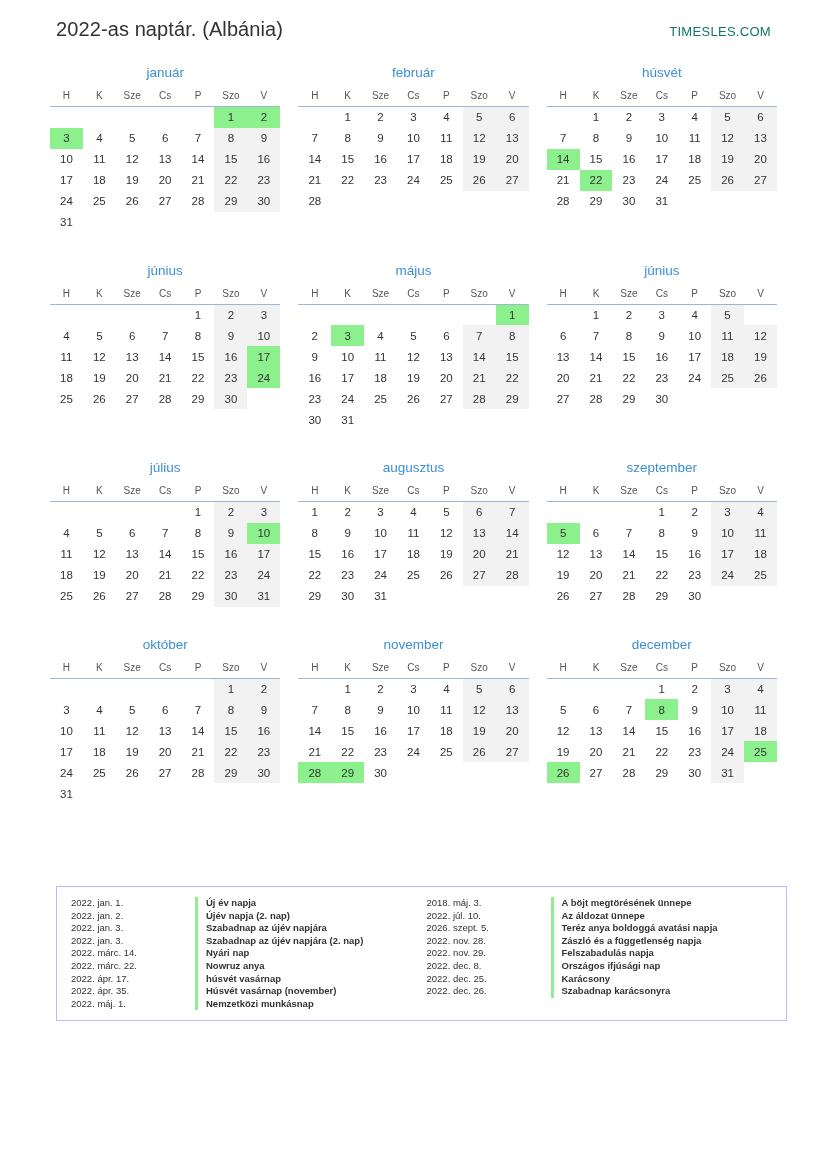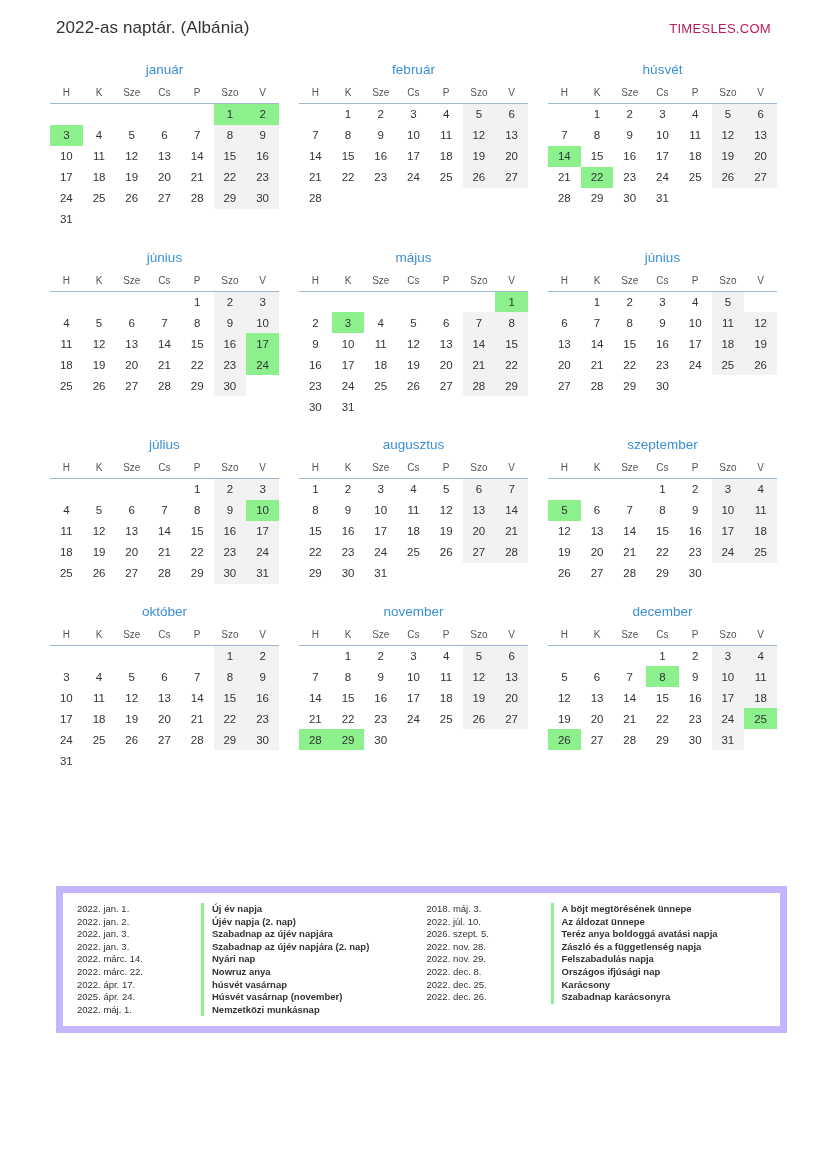--- a/index.html
+++ b/index.html
@@ -18,40 +18,39 @@
     height: 1169px;
     padding: 0;
   }
   .header {
     display: flex;
     align-items: baseline;
     justify-content: space-between;
     padding: 18px 56px 0 56px;
   }
   .header h1 {
-    font-size: 17px;
+    font-size: 20px;
     font-weight: normal;
     color: #333333;
     margin: 0;
     letter-spacing: 0.1px;
   }
   .brand {
     font-size: 13px;
-    color: #be185d;
+    color: #0f766e;
     letter-spacing: 0.3px;
     text-align: right;
   }
   .grid {
     margin: 24px 0 0 0;
     padding: 0 50px;
     display: grid;
     grid-template-columns: repeat(3, 1fr);
     row-gap: 30px;
     column-gap: 18px;
-    gap: 20px;
   }
   .month {
     width: 100%;
   }
   .month-title {
     text-align: center;
     color: #3b8fd4;
     font-size: 13.5px;
     margin-bottom: 7px;
   }
@@ -77,21 +76,21 @@
   }
   td.we { background: #f2f2f2; }
   td.hl { background: #8cf08c; }
   td.empty { background: transparent; }
 
   .legend {
     position: absolute;
     left: 56px;
     right: 40px;
     top: 886px;
-    border: 7px solid #c4b5fd;
+    border: 1px solid #c4b5fd;
     padding: 10px 4px 10px 14px;
     display: flex;
   }
   .legend-col {
     width: 50%;
     display: flex;
   }
   .legend-dates {
     width: 124px;
     flex: 0 0 124px;
@@ -912,21 +911,21 @@
   <div class="legend">
     <div class="legend-col">
       <div class="legend-dates">
           <div class="legend-row">2022. jan. 1.</div>
           <div class="legend-row">2022. jan. 2.</div>
           <div class="legend-row">2022. jan. 3.</div>
           <div class="legend-row">2022. jan. 3.</div>
           <div class="legend-row">2022. márc. 14.</div>
           <div class="legend-row">2022. márc. 22.</div>
           <div class="legend-row">2022. ápr. 17.</div>
-          <div class="legend-row">2025. ápr. 24.</div>
+          <div class="legend-row">2022. ápr. 35.</div>
           <div class="legend-row">2022. máj. 1.</div>
         </div>
       <div class="legend-names">
           <div class="legend-row">Új év napja</div>
           <div class="legend-row">Újév napja (2. nap)</div>
           <div class="legend-row">Szabadnap az újév napjára</div>
           <div class="legend-row">Szabadnap az újév napjára (2. nap)</div>
           <div class="legend-row">Nyári nap</div>
           <div class="legend-row">Nowruz anya</div>
           <div class="legend-row">húsvét vasárnap</div>

